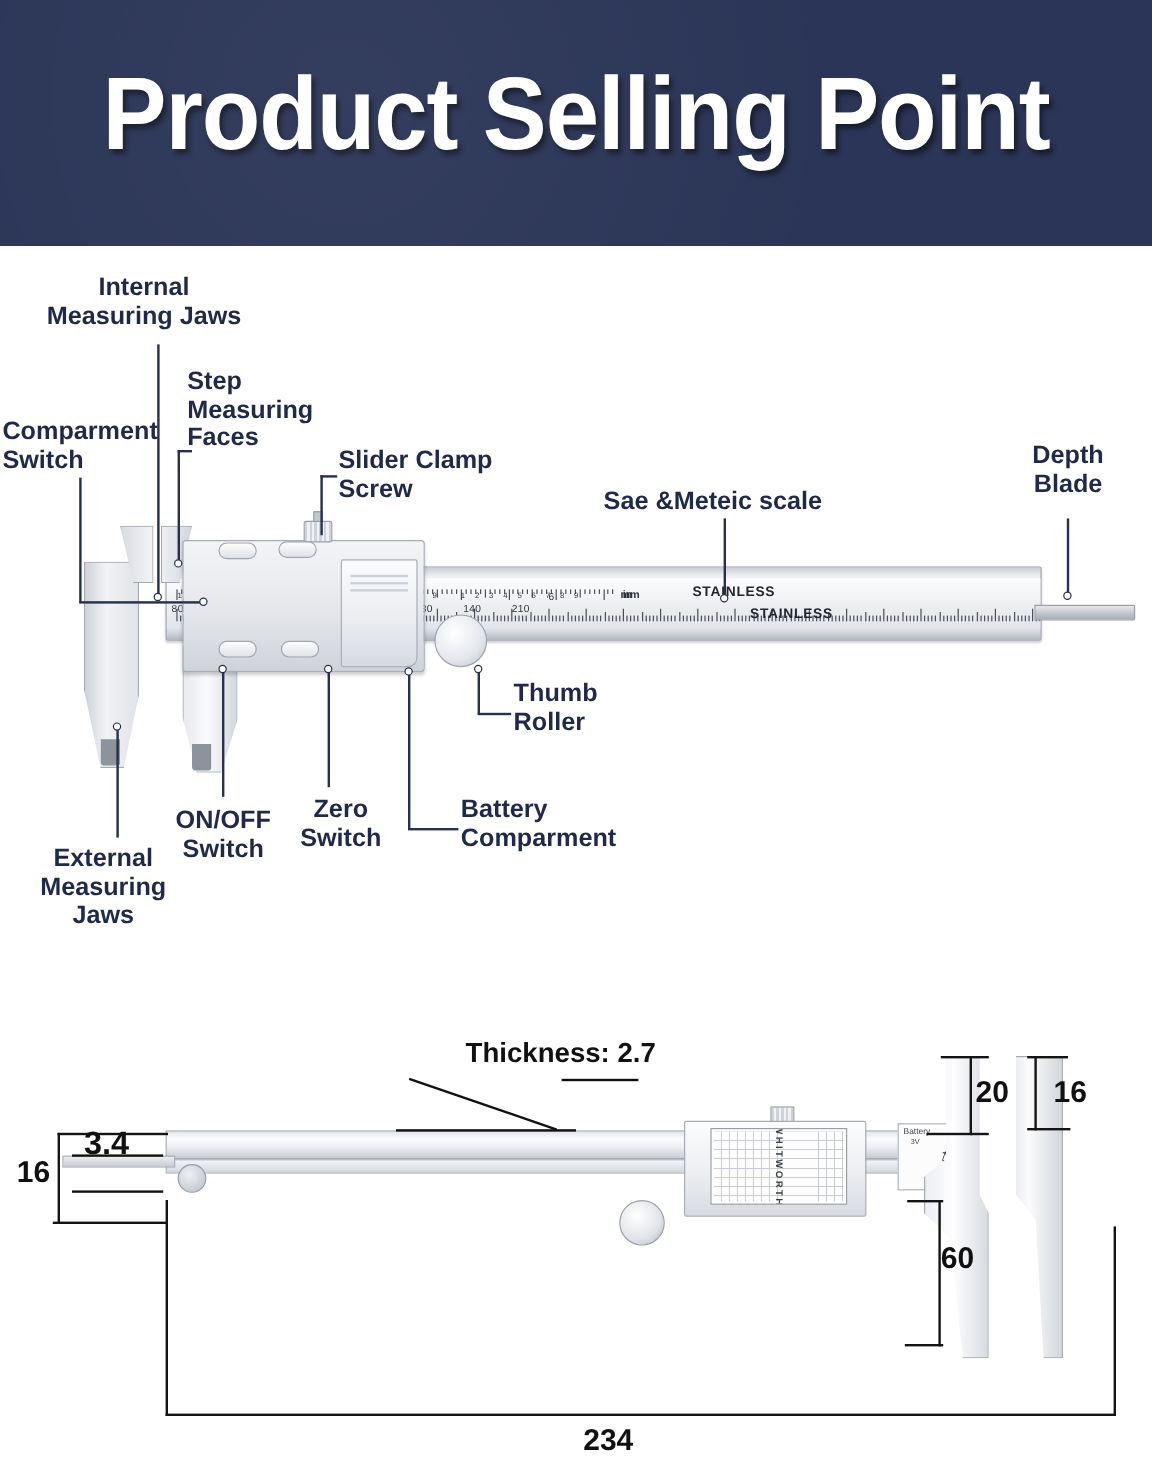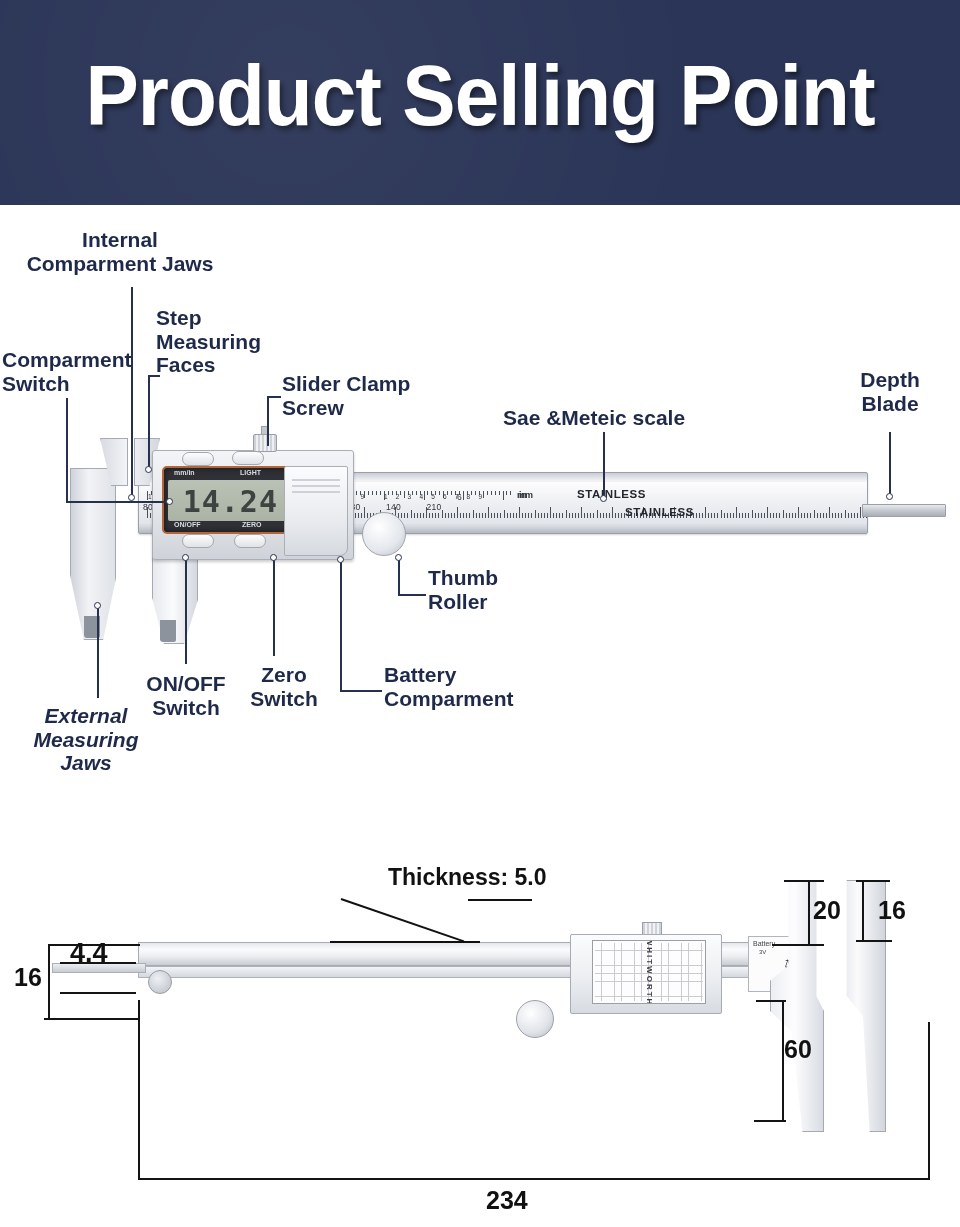--- a/index.html
+++ b/index.html
@@ -559,44 +559,31 @@
   <div class="slider"></div>
   <div class="clampscrew">
     <div class="stem"></div>
     <div class="knurl"></div>
   </div>
   <div class="btn-pill" style="left:182px;top:32px;"></div>
   <div class="btn-pill" style="left:232px;top:31px;"></div>
   <div class="btn-pill" style="left:182px;top:114px;"></div>
   <div class="btn-pill" style="left:234px;top:114px;"></div>
 
-  <div class="lcd-frame">
-    <div class="lcd-top">
-      <span style="left:10px;">mm/in</span>
-      <span style="left:76px;">LIGHT</span>
-    </div>
-    <div class="lcd">
-      <div class="lcd-value">14.24</div>
-    </div>
-    <div class="lcd-bot">
-      <span style="left:10px;">ON/OFF</span>
-      <span style="left:78px;">ZERO</span>
-    </div>
-  </div>
 
   <div class="battery-door">
     <i style="top:12px;"></i>
     <i style="top:18px;"></i>
     <i style="top:24px;"></i>
   </div>
   <div class="thumb-roller"></div>
 </div>
 
 <div class="lbl c" style="left:20px;top:228px;width:200px;">Internal
-Comparment Jaws</div>
+Measuring Jaws</div>
 <div class="lead v" style="left:131px;top:287px;height:212px;"></div>
 <div class="dot" style="left:128px;top:494px;"></div>
 
 <div class="lbl" style="left:2px;top:348px;width:140px;">Comparment
 Switch</div>
 <div class="lead v" style="left:66px;top:398px;height:104px;"></div>
 <div class="lead h" style="left:66px;top:501px;width:104px;"></div>
 <div class="dot" style="left:166px;top:498px;"></div>
 
 <div class="lbl" style="left:156px;top:306px;width:140px;">Step
@@ -635,21 +622,21 @@
 <div class="lbl c" style="left:238px;top:663px;width:92px;">Zero
 Switch</div>
 <div class="lead v" style="left:273px;top:560px;height:96px;"></div>
 <div class="dot" style="left:270px;top:554px;"></div>
 
 <div class="lbl c" style="left:136px;top:672px;width:100px;">ON/OFF
 Switch</div>
 <div class="lead v" style="left:185px;top:560px;height:104px;"></div>
 <div class="dot" style="left:182px;top:554px;"></div>
 
-<div class="lbl c" style="left:22px;top:704px;width:128px;font-style:italic;">External
+<div class="lbl c" style="left:22px;top:704px;width:128px;">External
 Measuring
 Jaws</div>
 <div class="lead v" style="left:97px;top:608px;height:90px;"></div>
 <div class="dot" style="left:94px;top:602px;"></div>
 
 <div class="caliper-bot">
   <div class="b-beam"></div>
   <div class="b-rod"></div>
   <div class="b-depth"></div>
   <div class="b-screw"></div>
@@ -664,33 +651,33 @@
     <div class="t1">Battery</div>
     <div class="t2">3V</div>
     <div class="ce">CE</div>
     <div class="wee">⚖</div>
   </div>
   <div class="b-roller"></div>
   <div class="b-jaw-mov"></div>
   <div class="b-jaw-fixed"></div>
 </div>
 
-<div class="thick-lbl" style="left:388px;top:864px;">Thickness:  5.0</div>
+<div class="thick-lbl" style="left:388px;top:864px;">Thickness:  2.7</div>
 <div class="lead-blk h" style="left:330px;top:941px;width:150px;"></div>
 <div class="lead-blk h" style="left:468px;top:899px;width:64px;transform:rotate(0deg);"></div>
 <div class="lead-blk" style="left:341px;top:898px;width:130px;height:2px;transform:rotate(19deg);transform-origin:left center;"></div>
 
 <div class="dim-line v" style="left:48px;top:944px;height:76px;"></div>
 <div class="dim-line h" style="left:48px;top:944px;width:92px;"></div>
 <div class="dim-line h" style="left:44px;top:1018px;width:96px;"></div>
 <div class="dim-txt" style="left:14px;top:963px;">16</div>
 
 <div class="dim-line h" style="left:60px;top:962px;width:76px;"></div>
 <div class="dim-line h" style="left:60px;top:992px;width:76px;"></div>
-<div class="dim-txt big" style="left:70px;top:938px;">4.4</div>
+<div class="dim-txt big" style="left:70px;top:938px;">3.4</div>
 
 <div class="dim-line v" style="left:808px;top:880px;height:66px;"></div>
 <div class="dim-line h" style="left:784px;top:880px;width:40px;"></div>
 <div class="dim-line h" style="left:772px;top:944px;width:52px;"></div>
 <div class="dim-txt" style="left:813px;top:896px;">20</div>
 
 <div class="dim-line v" style="left:862px;top:880px;height:62px;"></div>
 <div class="dim-line h" style="left:856px;top:880px;width:34px;"></div>
 <div class="dim-line h" style="left:856px;top:940px;width:36px;"></div>
 <div class="dim-txt" style="left:878px;top:896px;">16</div>

